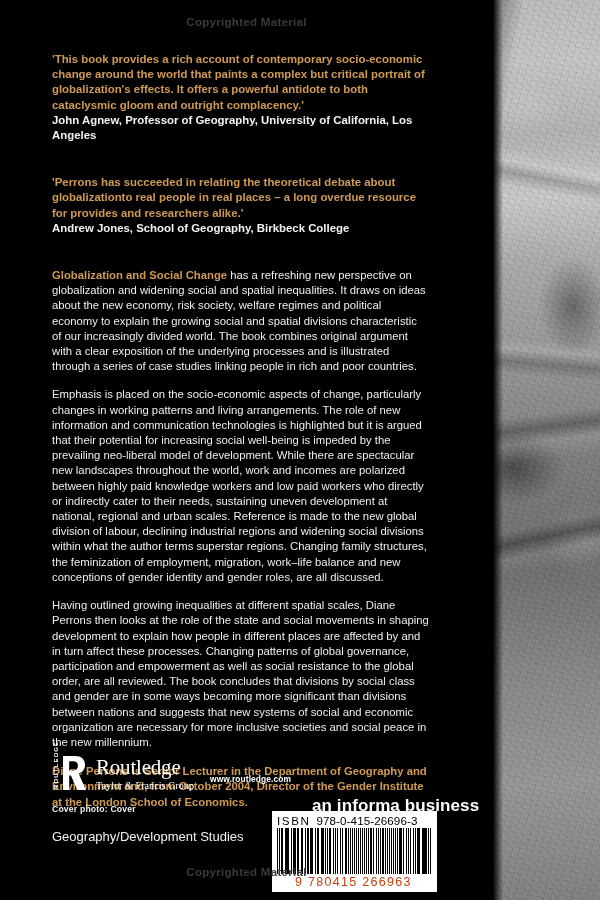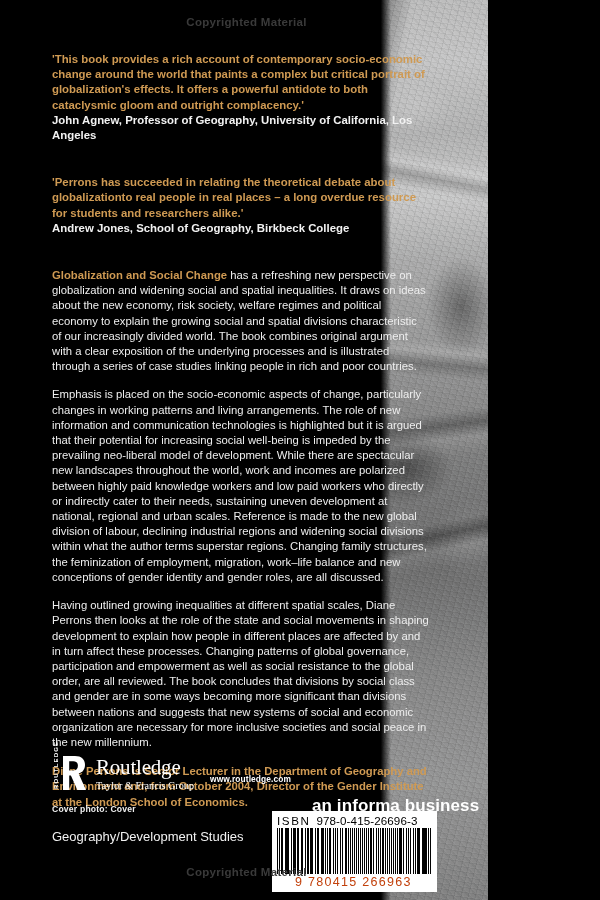--- a/index.html
+++ b/index.html
@@ -10,21 +10,21 @@
   }
   body {
     width: 600px;
     height: 900px;
     overflow: hidden;
     font-family: "Liberation Sans", sans-serif;
     -webkit-font-smoothing: antialiased;
   }
   .cover {
     position: relative;
-    width: 488px;
+    width: 600px;
     height: 900px;
     background: #000000;
     overflow: hidden;
   }
 
   
   .photo-strip {
     position: absolute;
     top: 0;
     right: 0;
@@ -296,21 +296,21 @@
   <div class="content">
 
     <div class="quote">
       <p class="quote-text">'This book provides a rich account of contemporary socio-economic change around the world that paints a complex but critical portrait of globalization's effects. It offers a powerful antidote to both cataclysmic gloom and outright complacency.'</p>
       <p class="quote-attrib">John Agnew, Professor of Geography, University of California, Los Angeles</p>
     </div>
 
     <div class="quote-gap"></div>
 
     <div class="quote">
-      <p class="quote-text">'Perrons has succeeded in relating the theoretical debate about globalizationto  real people in real places – a long overdue resource for students and researchers alike.'</p>
+      <p class="quote-text">'Perrons has succeeded in relating the theoretical debate about globalizationto  real people in real places – a long overdue resource for provides and researchers alike.'</p>
       <p class="quote-attrib">Andrew Jones, School of Geography, Birkbeck College</p>
     </div>
 
     <div class="quote-gap"></div>
 
     <p class="blurb"><span class="title-em">Globalization and Social Change</span><span> has a refreshing new perspective on globalization and widening social and spatial inequalities. It draws on ideas about the new economy, risk society, welfare regimes and political economy to explain the growing social and spatial divisions characteristic of our increasingly divided world. The book combines original argument with a clear exposition of the underlying processes and is illustrated through a series of case studies linking people in rich and poor countries.</span></p>
 
     <p class="blurb">Emphasis is placed on the socio-economic aspects of change, particularly changes in working patterns and living arrangements. The role of new information and communication technologies is highlighted but it is argued that their potential for increasing social well-being is impeded by the prevailing neo-liberal model of development. While there are spectacular new landscapes throughout the world, work and incomes are polarized between highly paid knowledge workers and low paid workers who directly or indirectly cater to their needs, sustaining uneven development at national, regional and urban scales. Reference is made to the new global division of labour, declining industrial regions and widening social divisions within what the author terms superstar regions. Changing family structures, the feminization of employment, migration, work–life balance and new conceptions of gender identity and gender roles, are all discussed.</p>
 
     <p class="blurb">Having outlined growing inequalities at different spatial scales, Diane Perrons then looks at the role of the state and social movements in shaping development to explain how people in different places are affected by and in turn affect these processes. Changing patterns of global governance, participation and empowerment as well as social resistance to the global order, are all reviewed. The book concludes that divisions by social class and gender are in some ways becoming more significant than divisions between nations and suggests that new systems of social and economic organization are necessary for more inclusive societies and social peace in the new millennium.</p>

